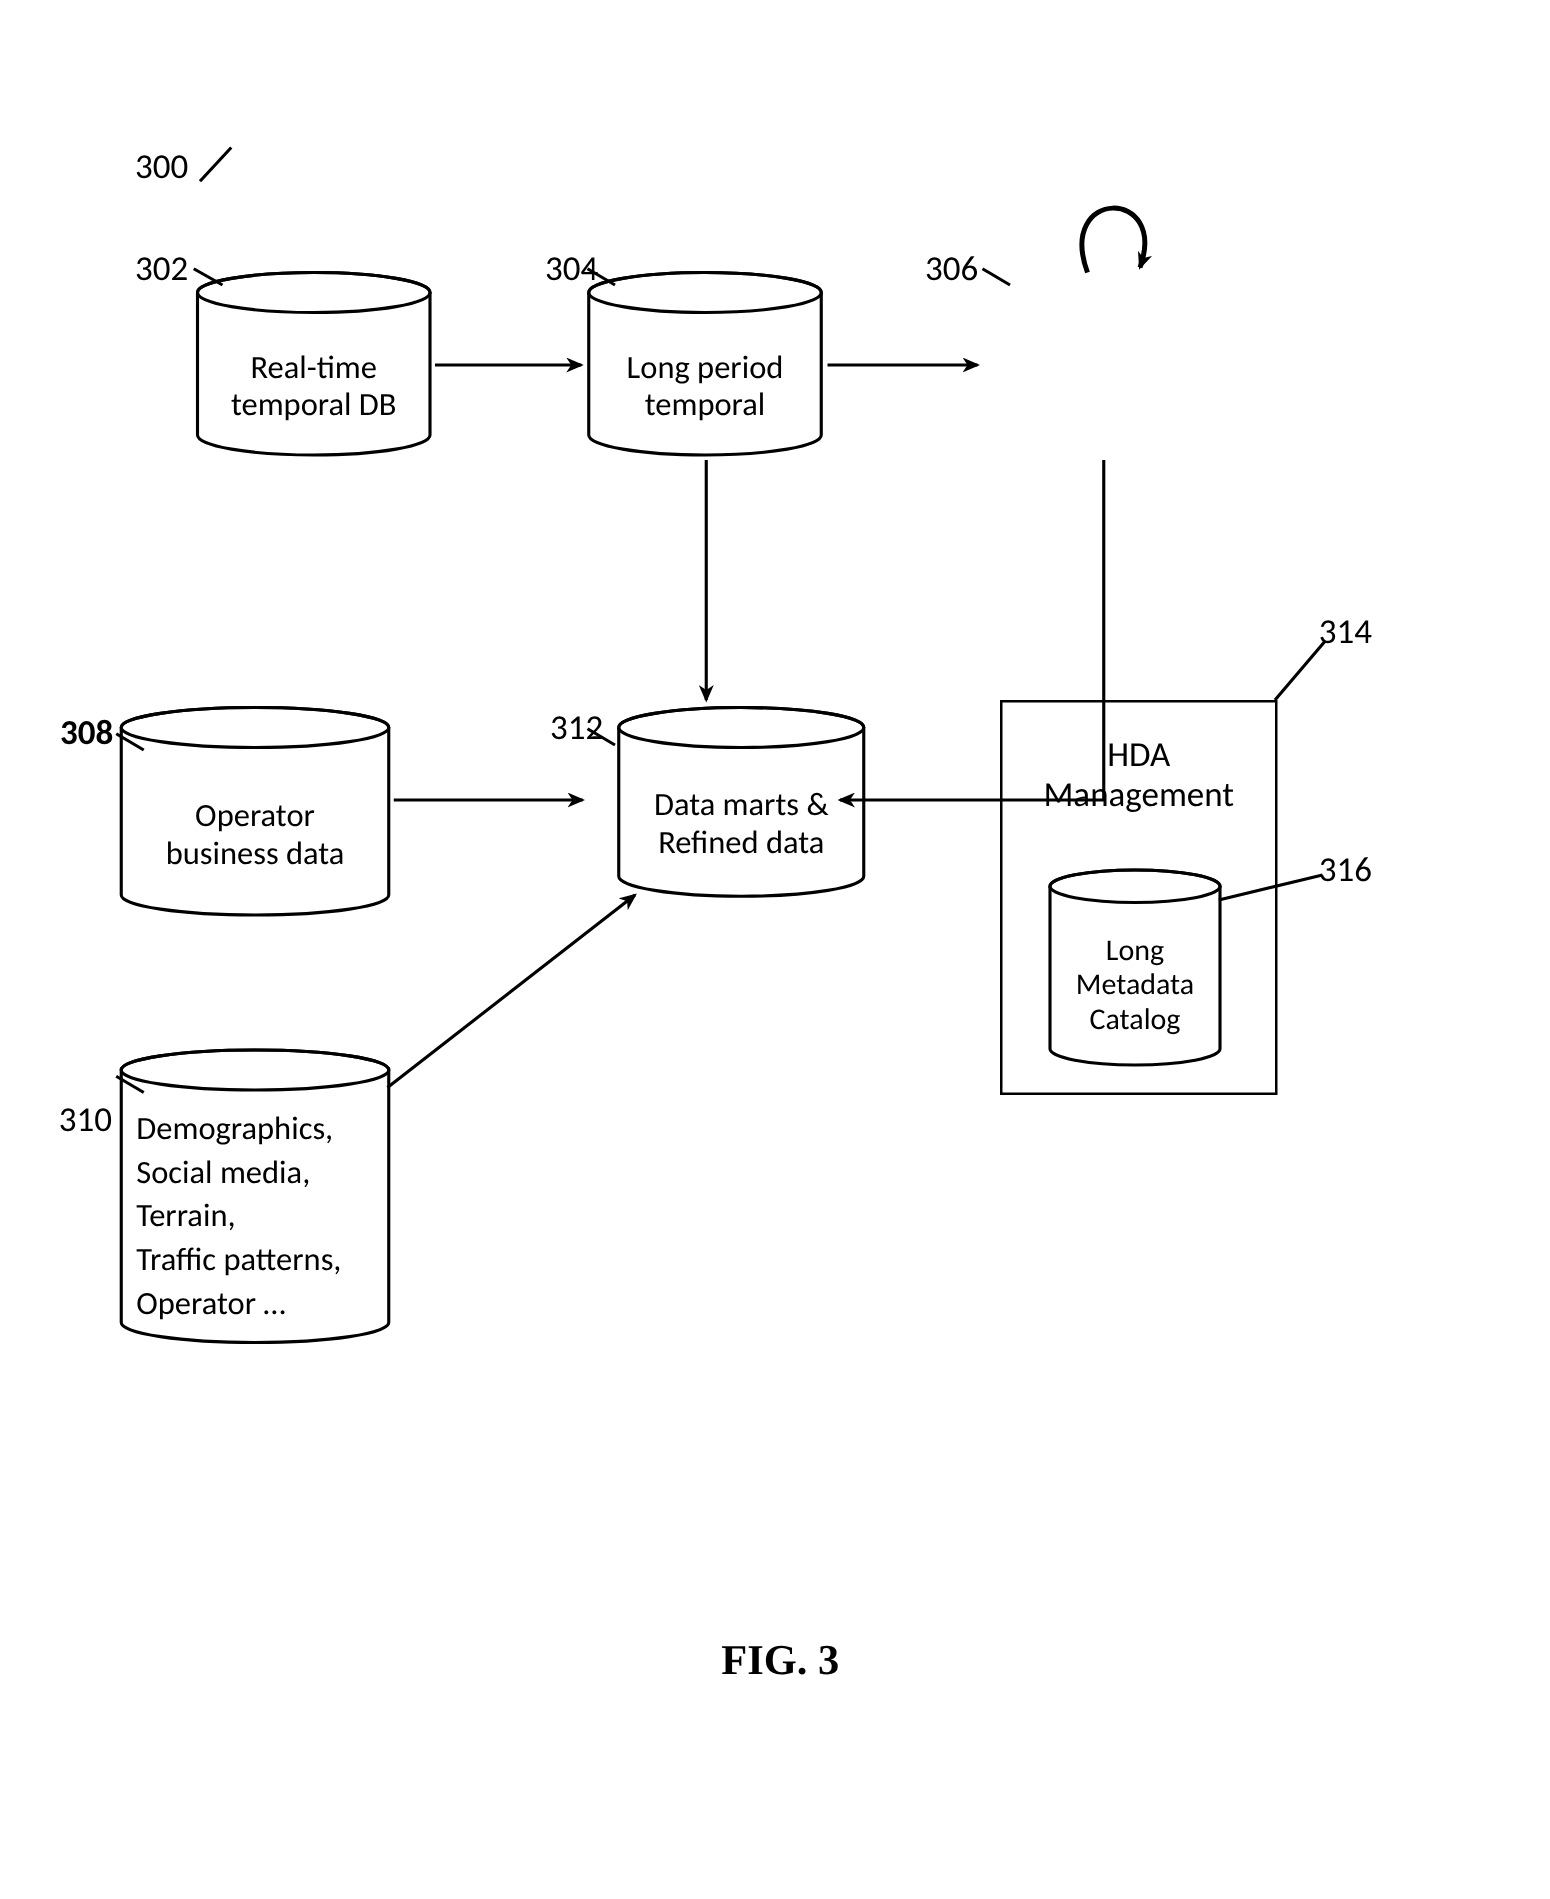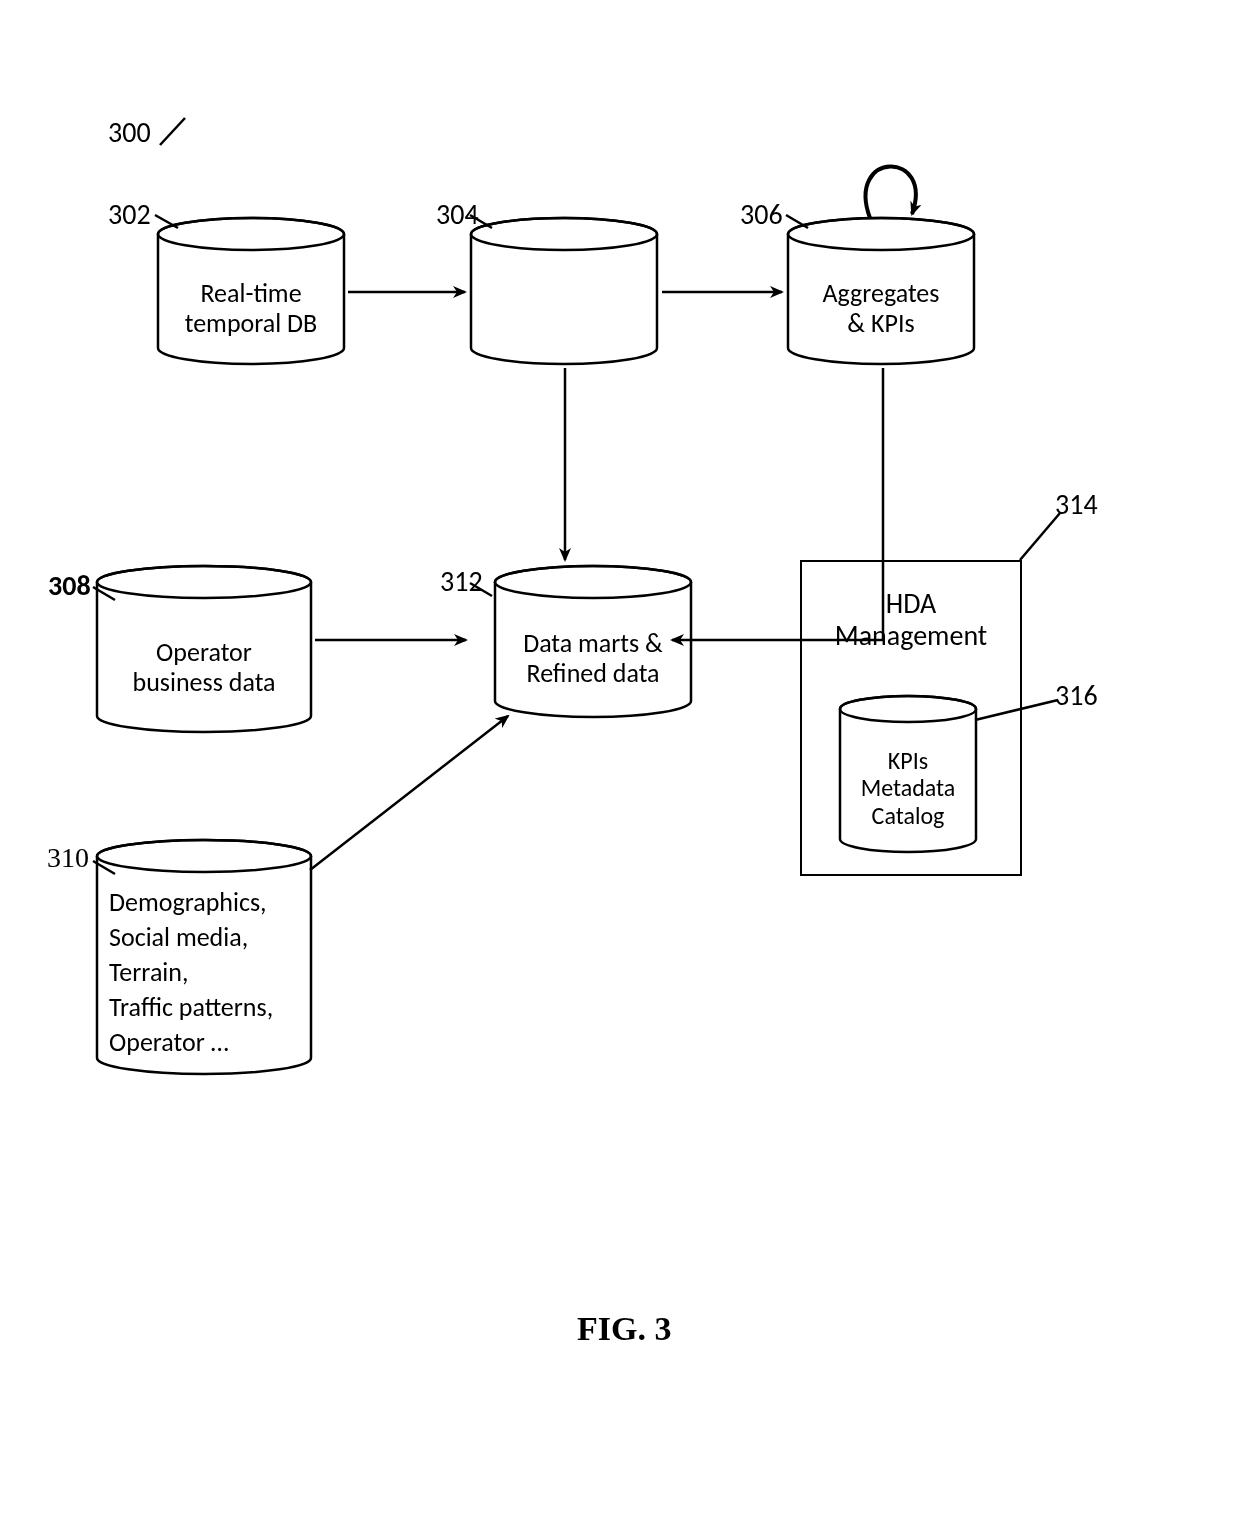--- a/index.html
+++ b/index.html
@@ -101,37 +101,30 @@
   <svg class="arrow-svg">
     <line x1="155" y1="215" x2="178" y2="228" stroke="#000" stroke-width="2.5"></line>
   </svg>
 
   <div class="cyl" style="left:469px; top:216px; width:190px; height:150px;">
     <svg viewBox="0 0 190 150">
       <ellipse cx="95" cy="18" rx="93" ry="16" fill="#fff" stroke="#000" stroke-width="2.5"></ellipse>
       <path d="M2 18 V132 A93 16 0 0 0 188 132 V18" fill="#fff" stroke="#000" stroke-width="2.5"></path>
       <ellipse cx="95" cy="18" rx="93" ry="16" fill="none" stroke="#000" stroke-width="2.5"></ellipse>
     </svg>
+    <div class="cyl-text" style="top:48px; bottom:12px;">
+      <span>Long period</span>
+      <span>temporal</span>
+    </div>
   </div>
   <span class="ref-label" style="left:436px; top:197px;">304</span>
   <svg class="arrow-svg">
     <line x1="470" y1="215" x2="492" y2="228" stroke="#000" stroke-width="2.5"></line>
   </svg>
 
-  <div class="cyl" style="left:786px; top:216px; width:190px; height:150px;">
-    <svg viewBox="0 0 190 150">
-      <ellipse cx="95" cy="18" rx="93" ry="16" fill="#fff" stroke="#000" stroke-width="2.5"></ellipse>
-      <path d="M2 18 V132 A93 16 0 0 0 188 132 V18" fill="#fff" stroke="#000" stroke-width="2.5"></path>
-      <ellipse cx="95" cy="18" rx="93" ry="16" fill="none" stroke="#000" stroke-width="2.5"></ellipse>
-    </svg>
-    <div class="cyl-text" style="top:48px; bottom:12px;">
-      <span>Aggregates</span>
-      <span>&amp; KPIs</span>
-    </div>
-  </div>
   <span class="ref-label" style="left:740px; top:197px;">306</span>
   <svg class="arrow-svg">
     <line x1="786" y1="215" x2="808" y2="228" stroke="#000" stroke-width="2.5"></line>
   </svg>
 
   <svg class="arrow-svg">
     <defs>
       <marker id="ah" markerWidth="14" markerHeight="12" refX="12" refY="6" orient="auto" markerUnits="userSpaceOnUse">
         <path d="M0,0 L14,6 L0,12 L4,6 Z" fill="#000"></path>
       </marker>
@@ -162,21 +155,21 @@
       <ellipse cx="109" cy="18" rx="107" ry="16" fill="none" stroke="#000" stroke-width="2.5"></ellipse>
     </svg>
     <div class="cyl-text left" style="top:50px; bottom:18px;">
       <span>Demographics,</span>
       <span>Social media,</span>
       <span>Terrain,</span>
       <span>Traffic patterns,</span>
       <span>Operator …</span>
     </div>
   </div>
-  <span class="ref-label" style="left:47px; top:842px;font-family:Liberation Serif, serif;">310</span>
+  <span class="ref-label" style="left:47px; top:878px;">310</span>
   <svg class="arrow-svg">
     <line x1="93" y1="861" x2="115" y2="874" stroke="#000" stroke-width="2.5"></line>
   </svg>
 
   <div class="cyl" style="left:469px; top:564px; width:200px; height:155px;padding-left:48px;">
     <svg viewBox="0 0 200 155">
       <ellipse cx="100" cy="18" rx="98" ry="16" fill="#fff" stroke="#000" stroke-width="2.5"></ellipse>
       <path d="M2 18 V137 A98 16 0 0 0 198 137 V18" fill="#fff" stroke="#000" stroke-width="2.5"></path>
       <ellipse cx="100" cy="18" rx="98" ry="16" fill="none" stroke="#000" stroke-width="2.5"></ellipse>
     </svg>
@@ -201,21 +194,21 @@
     <line x1="1020" y1="560" x2="1060" y2="513" stroke="#000" stroke-width="2.5"></line>
   </svg>
 
   <div class="cyl" style="left:838px; top:694px; width:140px; height:160px;">
     <svg viewBox="0 0 140 160">
       <ellipse cx="70" cy="15" rx="68" ry="13" fill="#fff" stroke="#000" stroke-width="2.5"></ellipse>
       <path d="M2 15 V145 A68 13 0 0 0 138 145 V15" fill="#fff" stroke="#000" stroke-width="2.5"></path>
       <ellipse cx="70" cy="15" rx="68" ry="13" fill="none" stroke="#000" stroke-width="2.5"></ellipse>
     </svg>
     <div class="cyl-text" style="top:38px; bottom:10px; font-size:24px;">
-      <span>KPIs</span>
+      <span>Long</span>
       <span>Metadata</span>
       <span>Catalog</span>
     </div>
   </div>
   <span class="ref-label" style="left:1055px; top:678px;">316</span>
   <svg class="arrow-svg">
     <line x1="975" y1="720" x2="1058" y2="700" stroke="#000" stroke-width="2.5"></line>
   </svg>
 
   <svg class="arrow-svg">

